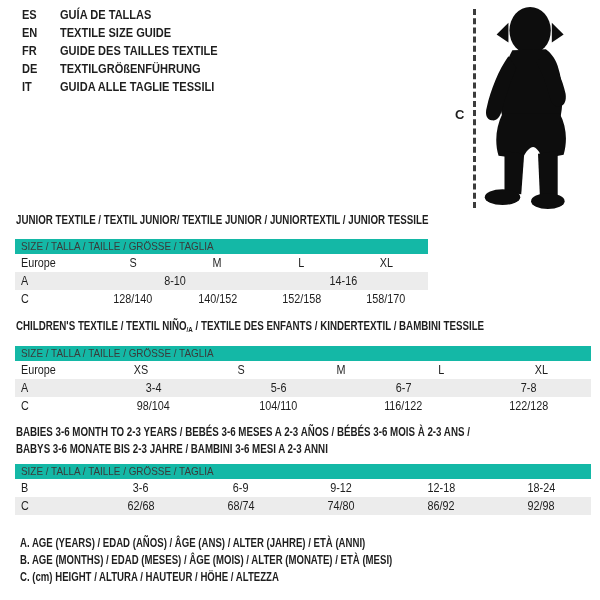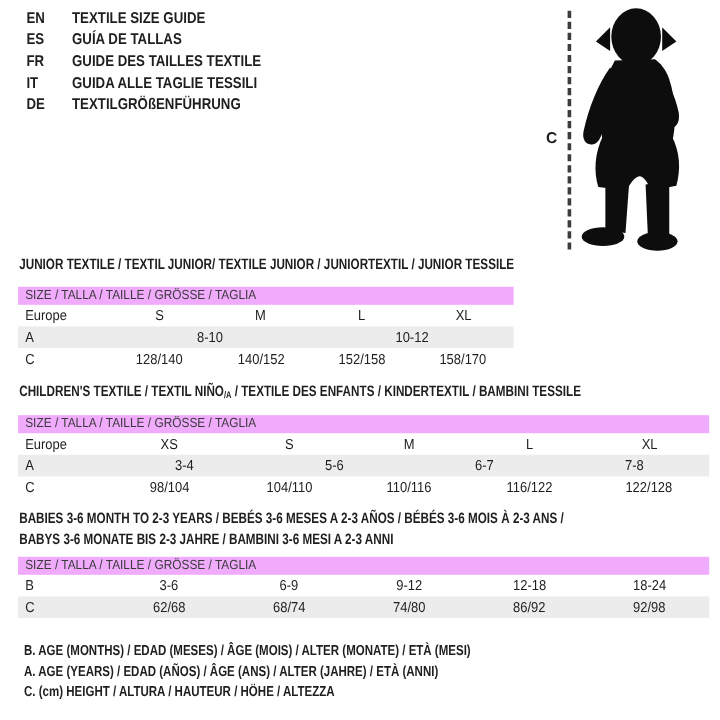--- a/index.html
+++ b/index.html
@@ -18,21 +18,21 @@
   .dim-line{position:absolute;left:473px;top:9px;height:199px;width:0;
     border-left:3px dashed #3c3c3c;}
   .dim-label{position:absolute;left:455px;top:107px;font-weight:bold;font-size:13px;}
   .baby-svg{position:absolute;left:478px;top:3px;}
   
   .sec-heading{position:absolute;left:16px;font-weight:bold;font-size:12.5px;
     white-space:nowrap;transform:scaleX(.78);transform-origin:left top;line-height:17px;}
   .sec-heading .sub{font-size:8px;vertical-align:-2px;}
   
   .size-table{position:absolute;left:15px;}
-  .size-bar{height:15px;line-height:15px;background:#f0abfc;color:#3a3a3a;
+  .size-bar{height:15px;line-height:15px;background:#14b8a6;color:#3a3a3a;
     font-size:11px;padding-left:6px;}
   .size-bar span{display:inline-block;transform:scaleX(.9);transform-origin:left center;
     white-space:nowrap;}
   .trow{display:flex;height:18px;line-height:18px;font-size:12px;}
   .trow.shaded{background:#ececec;}
   .rlabel{width:70px;padding-left:6px;}
   .rlabel span{display:inline-block;transform:scaleX(.9);transform-origin:left center;
     white-space:nowrap;}
   .cell{flex:1;text-align:center;}
   .cell span{display:inline-block;transform:scaleX(.9);transform-origin:center center;
@@ -43,38 +43,38 @@
   .footnote span{display:inline-block;font-weight:bold;font-size:12px;
     transform:scaleX(.8);transform-origin:left center;white-space:nowrap;}
 </style>
 </head>
 <body>
 
 <div id="canvas">
 
   <div class="lang-block">
     <div class="lang-row">
+      <span class="lang-code">ES</span>
+      <span class="lang-title">GUÍA DE TALLAS</span>
+    </div>
+    <div class="lang-row">
       <span class="lang-code">EN</span>
       <span class="lang-title">TEXTILE SIZE GUIDE</span>
-    </div>
-    <div class="lang-row">
-      <span class="lang-code">ES</span>
-      <span class="lang-title">GUÍA DE TALLAS</span>
     </div>
     <div class="lang-row">
       <span class="lang-code">FR</span>
       <span class="lang-title">GUIDE DES TAILLES TEXTILE</span>
     </div>
     <div class="lang-row">
+      <span class="lang-code">DE</span>
+      <span class="lang-title">TEXTILGRÖßENFÜHRUNG</span>
+    </div>
+    <div class="lang-row">
       <span class="lang-code">IT</span>
       <span class="lang-title">GUIDA ALLE TAGLIE TESSILI</span>
-    </div>
-    <div class="lang-row">
-      <span class="lang-code">DE</span>
-      <span class="lang-title">TEXTILGRÖßENFÜHRUNG</span>
     </div>
   </div>
 
   <div class="dim-line"></div>
   <div class="dim-label">C</div>
   <svg class="baby-svg" width="120" height="207" viewBox="0 0 120 210" xmlns="http://www.w3.org/2000/svg">
     <g fill="#0d0d0d">
       <path d="M30,20 L18,32 L30,40 Z"></path>
       <path d="M74,20 L86,32 L74,40 Z"></path>
       <ellipse cx="52" cy="28" rx="21" ry="24"></ellipse>
@@ -99,21 +99,21 @@
     <div class="trow">
       <div class="rlabel"><span>Europe</span></div>
       <div class="cell"><span>S</span></div>
       <div class="cell"><span>M</span></div>
       <div class="cell"><span>L</span></div>
       <div class="cell"><span>XL</span></div>
     </div>
     <div class="trow shaded">
       <div class="rlabel"><span>A</span></div>
       <div class="cell"><span>8-10</span></div>
-      <div class="cell"><span>10-12</span></div>
+      <div class="cell"><span>14-16</span></div>
     </div>
     <div class="trow">
       <div class="rlabel"><span>C</span></div>
       <div class="cell"><span>128/140</span></div>
       <div class="cell"><span>140/152</span></div>
       <div class="cell"><span>152/158</span></div>
       <div class="cell"><span>158/170</span></div>
     </div>
   </div>
 
@@ -136,21 +136,20 @@
       <div class="rlabel"><span>A</span></div>
       <div class="cell"><span>3-4</span></div>
       <div class="cell"><span>5-6</span></div>
       <div class="cell"><span>6-7</span></div>
       <div class="cell"><span>7-8</span></div>
     </div>
     <div class="trow">
       <div class="rlabel"><span>C</span></div>
       <div class="cell"><span>98/104</span></div>
       <div class="cell"><span>104/110</span></div>
-      <div class="cell"><span>110/116</span></div>
       <div class="cell"><span>116/122</span></div>
       <div class="cell"><span>122/128</span></div>
     </div>
   </div>
 
   <div class="sec-heading" style="top:424px;">
     <div>BABIES 3-6 MONTH TO 2-3 YEARS / BEBÉS 3-6 MESES A 2-3 AÑOS / BÉBÉS 3-6 MOIS À 2-3 ANS /</div>
     <div>BABYS 3-6 MONATE BIS 2-3 JAHRE / BAMBINI 3-6 MESI A 2-3 ANNI</div>
   </div>
   <div class="size-table" style="top:464px;width:576px;">
@@ -169,18 +168,18 @@
       <div class="rlabel"><span>C</span></div>
       <div class="cell"><span>62/68</span></div>
       <div class="cell"><span>68/74</span></div>
       <div class="cell"><span>74/80</span></div>
       <div class="cell"><span>86/92</span></div>
       <div class="cell"><span>92/98</span></div>
     </div>
   </div>
 
   <div class="footnotes">
+    <div class="footnote"><span>A. AGE (YEARS) / EDAD (AÑOS) / ÂGE (ANS) / ALTER (JAHRE) / ETÀ (ANNI)</span></div>
     <div class="footnote"><span>B. AGE (MONTHS) / EDAD (MESES) / ÂGE (MOIS) / ALTER (MONATE) / ETÀ (MESI)</span></div>
-    <div class="footnote"><span>A. AGE (YEARS) / EDAD (AÑOS) / ÂGE (ANS) / ALTER (JAHRE) / ETÀ (ANNI)</span></div>
     <div class="footnote"><span>C. (cm) HEIGHT / ALTURA / HAUTEUR / HÖHE / ALTEZZA</span></div>
   </div>
 
 </div>
 
 </body></html>

